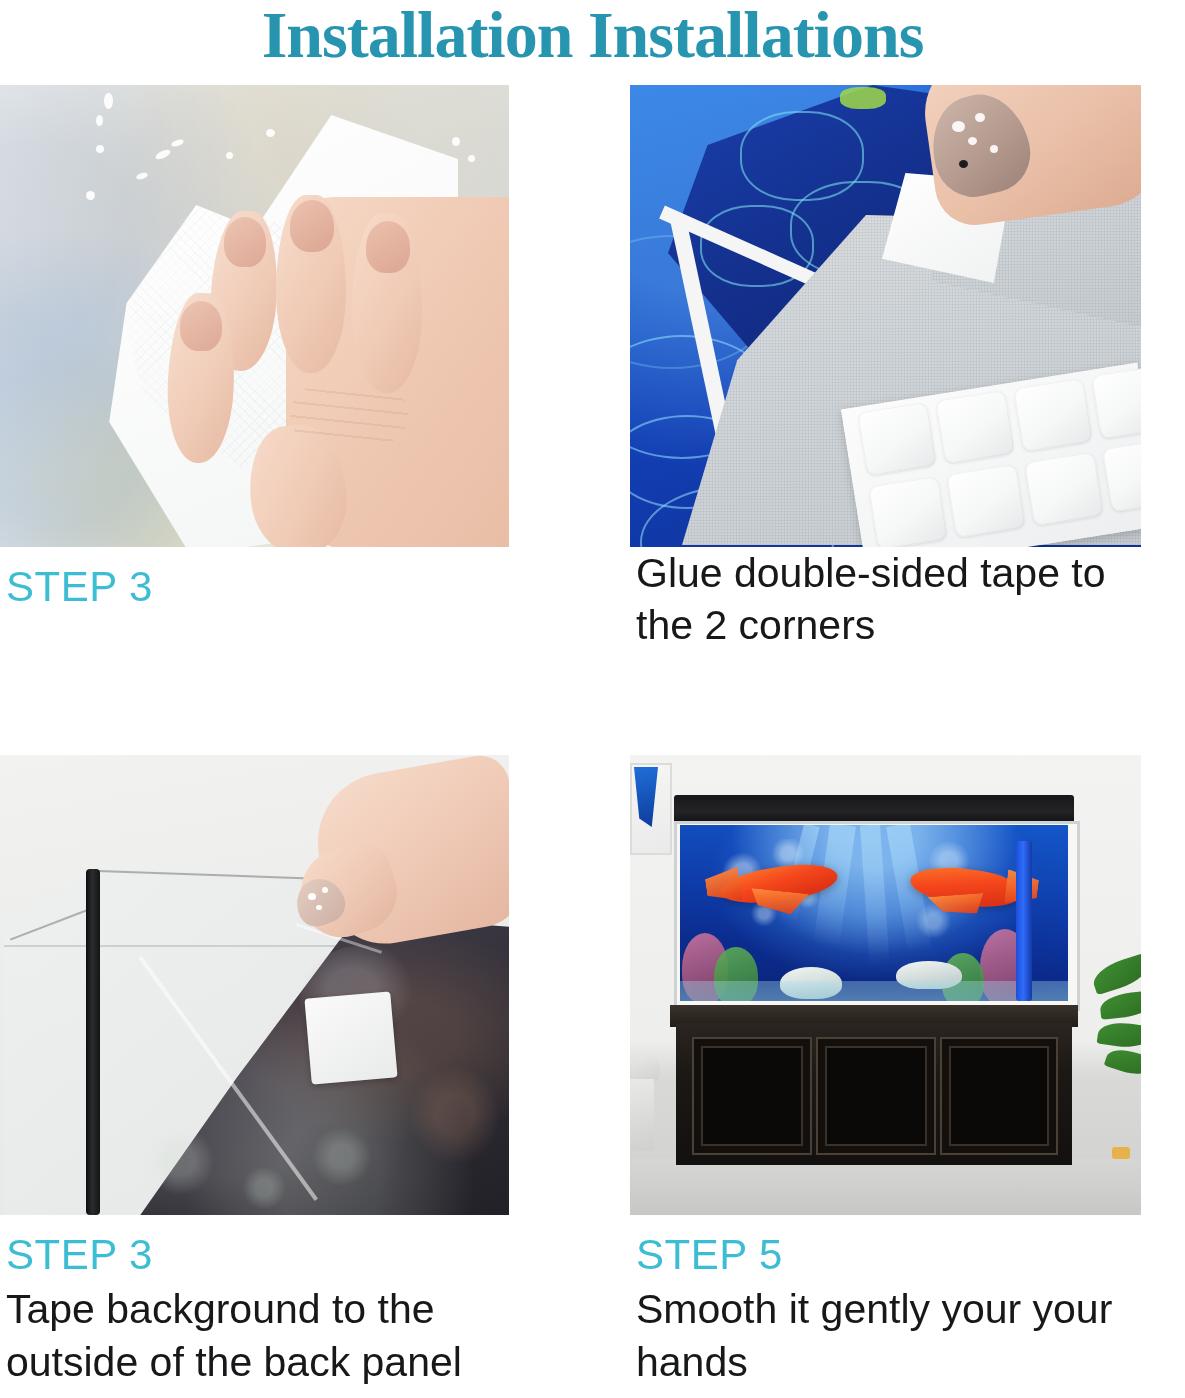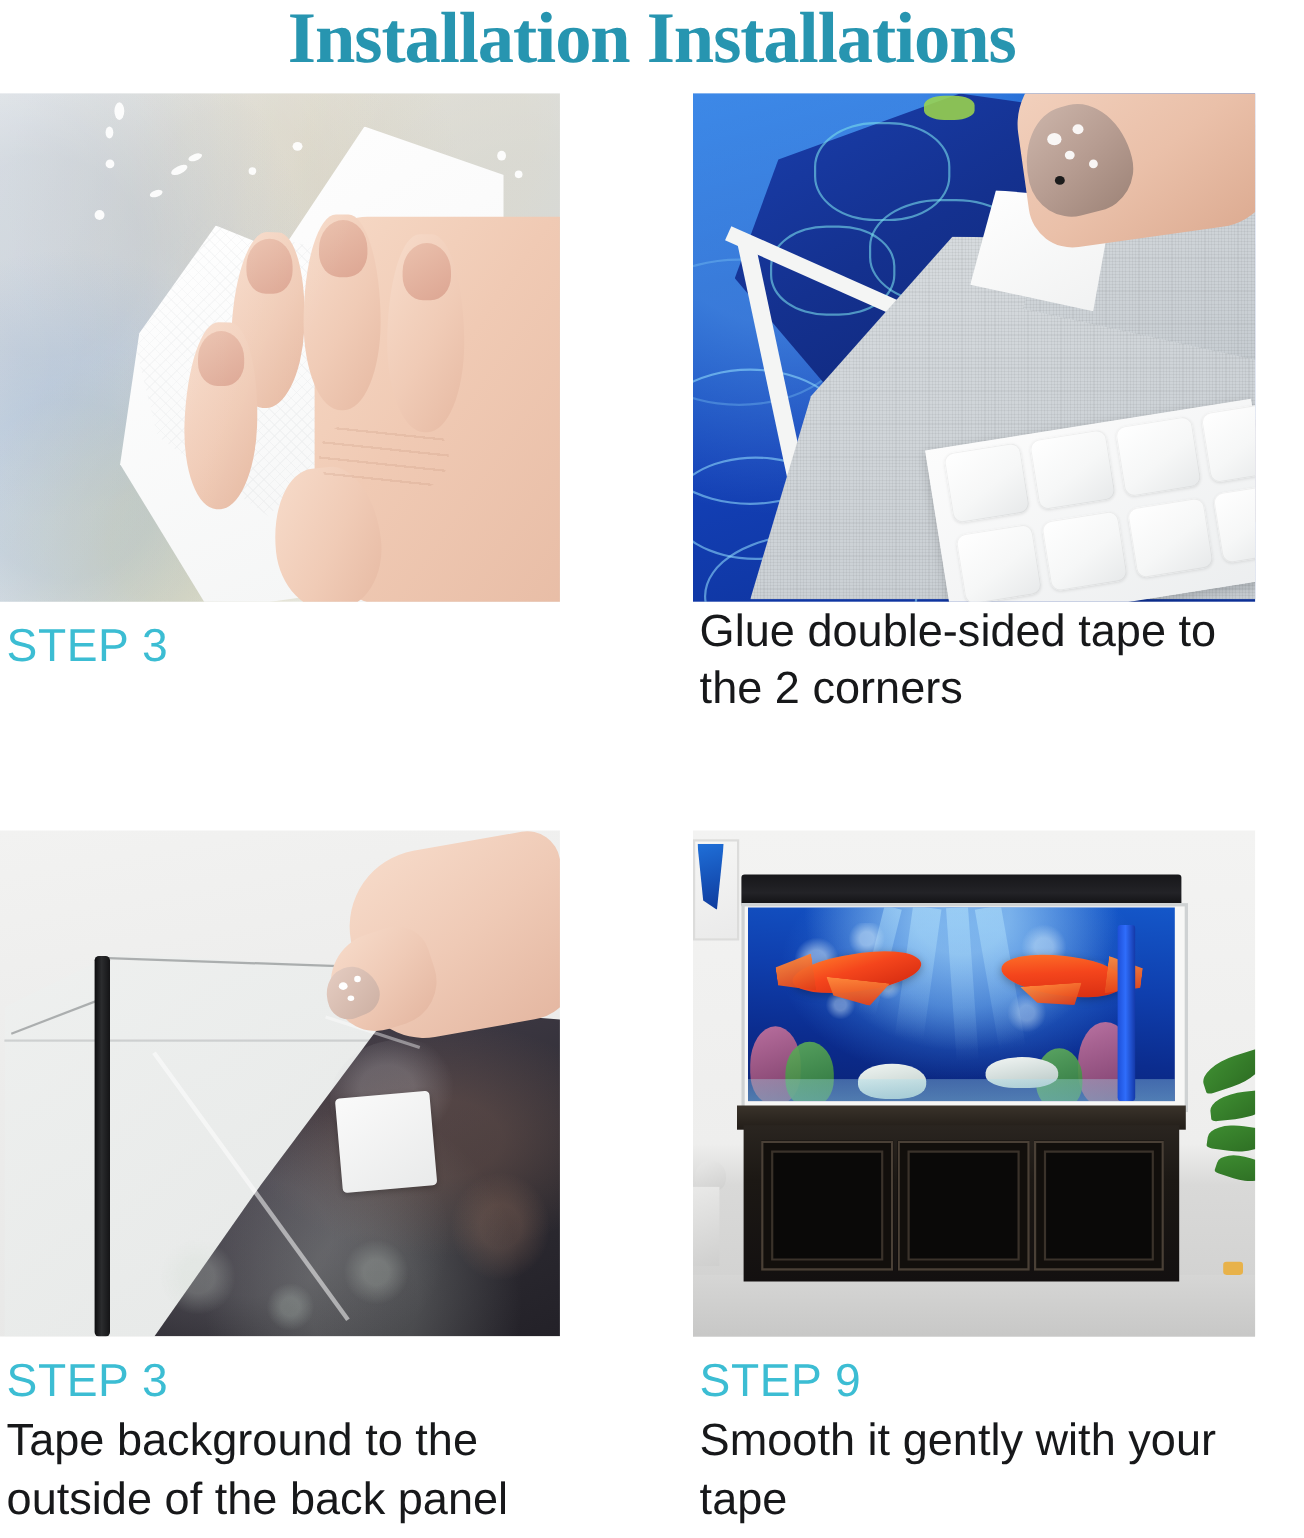--- a/index.html
+++ b/index.html
@@ -489,15 +489,15 @@
     <span class="p4-door" style="left:186px;top:282px;width:120px;height:118px;"></span>
     <span class="p4-door" style="left:310px;top:282px;width:118px;height:118px;"></span>
 
     <span class="p4-plant" style="left:462px;top:206px;width:58px;height:26px;transform:rotate(-18deg);"></span>
     <span class="p4-plant" style="left:470px;top:238px;width:54px;height:24px;transform:rotate(-6deg);"></span>
     <span class="p4-plant" style="left:468px;top:268px;width:52px;height:24px;transform:rotate(8deg);"></span>
     <span class="p4-plant" style="left:476px;top:296px;width:46px;height:22px;transform:rotate(18deg);"></span>
 
     <span style="position:absolute;left:482px;top:392px;width:18px;height:12px;background:#e8b24a;border-radius:3px;"></span>
   </div>
-  <div class="step-label">STEP 9</div>
-  <div class="step-desc">Smooth it gently with your tape</div>
+  <div class="step-label">STEP 5</div>
+  <div class="step-desc">Smooth it gently your your hands</div>
 </div>
 
 </body></html>

